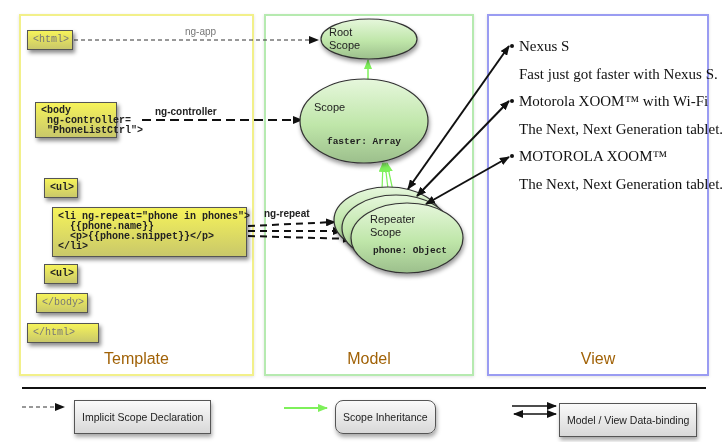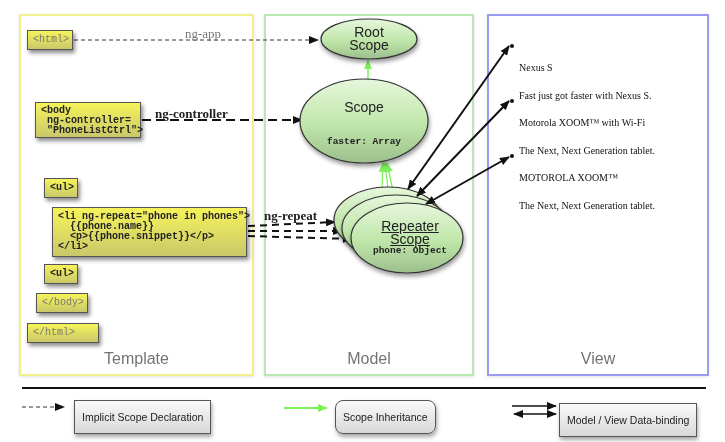--- a/index.html
+++ b/index.html
@@ -4,31 +4,31 @@
   <style>
     html, body { margin: 0; padding: 0; background: #ffffff; }
     body { width: 725px; height: 442px; position: relative; overflow: hidden;
            font-family: "Liberation Sans", sans-serif; }
     .panel { position: absolute; box-sizing: border-box; background: #fff;
              box-shadow: 0 1px 3px rgba(0,0,0,0.12); }
     .panel-template { left: 19px; top: 14px; width: 235px; height: 362px; border: 2px solid #f2f08a; }
     .panel-model { left: 264px; top: 14px; width: 210px; height: 362px; border: 2px solid #b6eab0; }
     .panel-view { left: 487px; top: 14px; width: 222px; height: 362px; border: 2px solid #9a9cf2; }
     .panel-title { position: absolute; left: 0; right: 0; bottom: 6px; text-align: center;
-                   font-size: 16px; color: #737373; }
+                   font-size: 16px; color: #a16207; }
     .code { position: absolute; box-sizing: border-box; font-family: "Liberation Mono", monospace;
             font-size: 10px; line-height: 10px; color: #222; font-weight: bold;
             background: linear-gradient(#f6f35a, #c9c86a); border: 1.5px solid #555;
             box-shadow: 2px 3px 4px rgba(0,0,0,0.45); padding: 4px 5px; white-space: pre; }
     .code.dim { color: #777; font-weight: normal; }
-    .scope-label { position: absolute; text-align: center; font-size: 14px; color: #222; line-height: 13px; }
+    .scope-label { position: absolute; font-size: 11px; color: #222; line-height: 13px; }
     .scope-prop { position: absolute; text-align: center; font-family: "Liberation Mono", monospace;
                   font-weight: bold; font-size: 9.5px; color: #222; }
-    .edge-label { position: absolute; font-family: Liberation Serif, serif; font-size: 13px; }
-    .view-item { position: absolute; font-family: "Liberation Serif", serif; font-size: 10px; color: #111; white-space: nowrap; margin-top: 24px; }
+    .edge-label { position: absolute; font-family: Liberation Sans, sans-serif; font-size: 10px; }
+    .view-item { position: absolute; font-family: "Liberation Serif", serif; font-size: 15px; color: #111; white-space: nowrap; }
     .bullet { position: absolute; width: 4px; height: 4px; border-radius: 50%; background: #111; }
     .legend-box { position: absolute; box-sizing: border-box; font-size: 10.5px; color: #222;
                   background: linear-gradient(#fafafa, #d8d8d8); border: 1px solid #555;
                   box-shadow: 1px 3px 4px rgba(0,0,0,0.35); padding: 10px 7px; white-space: nowrap; }
     svg.overlay { position: absolute; left: 0; top: 0; }
   </style>
 </head>
 <body>
 
 <div class="panel panel-template">
@@ -89,21 +89,21 @@
 
   <line x1="22" y1="388" x2="706" y2="388" stroke="#111" stroke-width="2"></line>
 
   <line x1="22" y1="407" x2="64" y2="407" stroke="#333" stroke-width="1" stroke-dasharray="4,3" marker-end="url(#arrowBlack)"></line>
   <line x1="284" y1="408" x2="327" y2="408" stroke="#7ef05a" stroke-width="2" marker-end="url(#arrowGreen)"></line>
   <line x1="512" y1="406" x2="556" y2="406" stroke="#111" stroke-width="1.5" marker-end="url(#arrowBlack)"></line>
   <line x1="514" y1="414" x2="556" y2="414" stroke="#111" stroke-width="1.5" marker-start="url(#arrowBlackStart)" marker-end="url(#arrowBlack)"></line>
 </svg>
 
 <div class="code dim" style="left:27px;top:30px;width:46px;height:20px;">&lt;html&gt;</div>
-<div class="code" style="left:35px;top:102px;width:106px;height:36px;padding-top:3px;">&lt;body
+<div class="code" style="left:35px;top:102px;width:82px;height:36px;padding-top:3px;">&lt;body
  ng-controller=
  "PhoneListCtrl"&gt;</div>
 <div class="code" style="left:44px;top:178px;width:34px;height:20px;">&lt;ul&gt;</div>
 <div class="code" style="left:52px;top:207px;width:195px;height:50px;padding-top:4px;">&lt;li ng-repeat="phone in phones"&gt;
   {{phone.name}}
   &lt;p&gt;{{phone.snippet}}&lt;/p&gt;
 &lt;/li&gt;</div>
 <div class="code" style="left:44px;top:264px;width:34px;height:20px;">&lt;ul&gt;</div>
 <div class="code dim" style="left:36px;top:293px;width:52px;height:20px;">&lt;/body&gt;</div>
 <div class="code dim" style="left:27px;top:323px;width:72px;height:20px;">&lt;/html&gt;</div>
@@ -113,21 +113,21 @@
 <div class="edge-label" style="left:264px;top:208px;color:#222;font-weight:bold;">ng-repeat</div>
 
 <div class="scope-label" style="left:329px;top:26px;width:80px;">
   <div>Root</div>
   <div>Scope</div>
 </div>
 <div class="scope-label" style="left:314px;top:101px;width:100px;">
   <div>Scope</div>
 </div>
 <div class="scope-prop" style="left:314px;top:136px;width:100px;">faster: Array</div>
-<div class="scope-label" style="left:370px;top:220px;width:80px;text-decoration:underline;">
+<div class="scope-label" style="left:370px;top:213px;width:80px;">
   <div>Repeater</div>
   <div>Scope</div>
 </div>
 <div class="scope-prop" style="left:360px;top:245px;width:100px;">phone: Object</div>
 
 <div class="bullet" style="left:510px;top:44px;"></div>
 <div class="view-item" style="left:519px;top:38px;">Nexus S</div>
 <div class="view-item" style="left:519px;top:66px;">Fast just got faster with Nexus S.</div>
 <div class="bullet" style="left:510px;top:99px;"></div>
 <div class="view-item" style="left:519px;top:93px;">Motorola XOOM™  with Wi-Fi</div>

